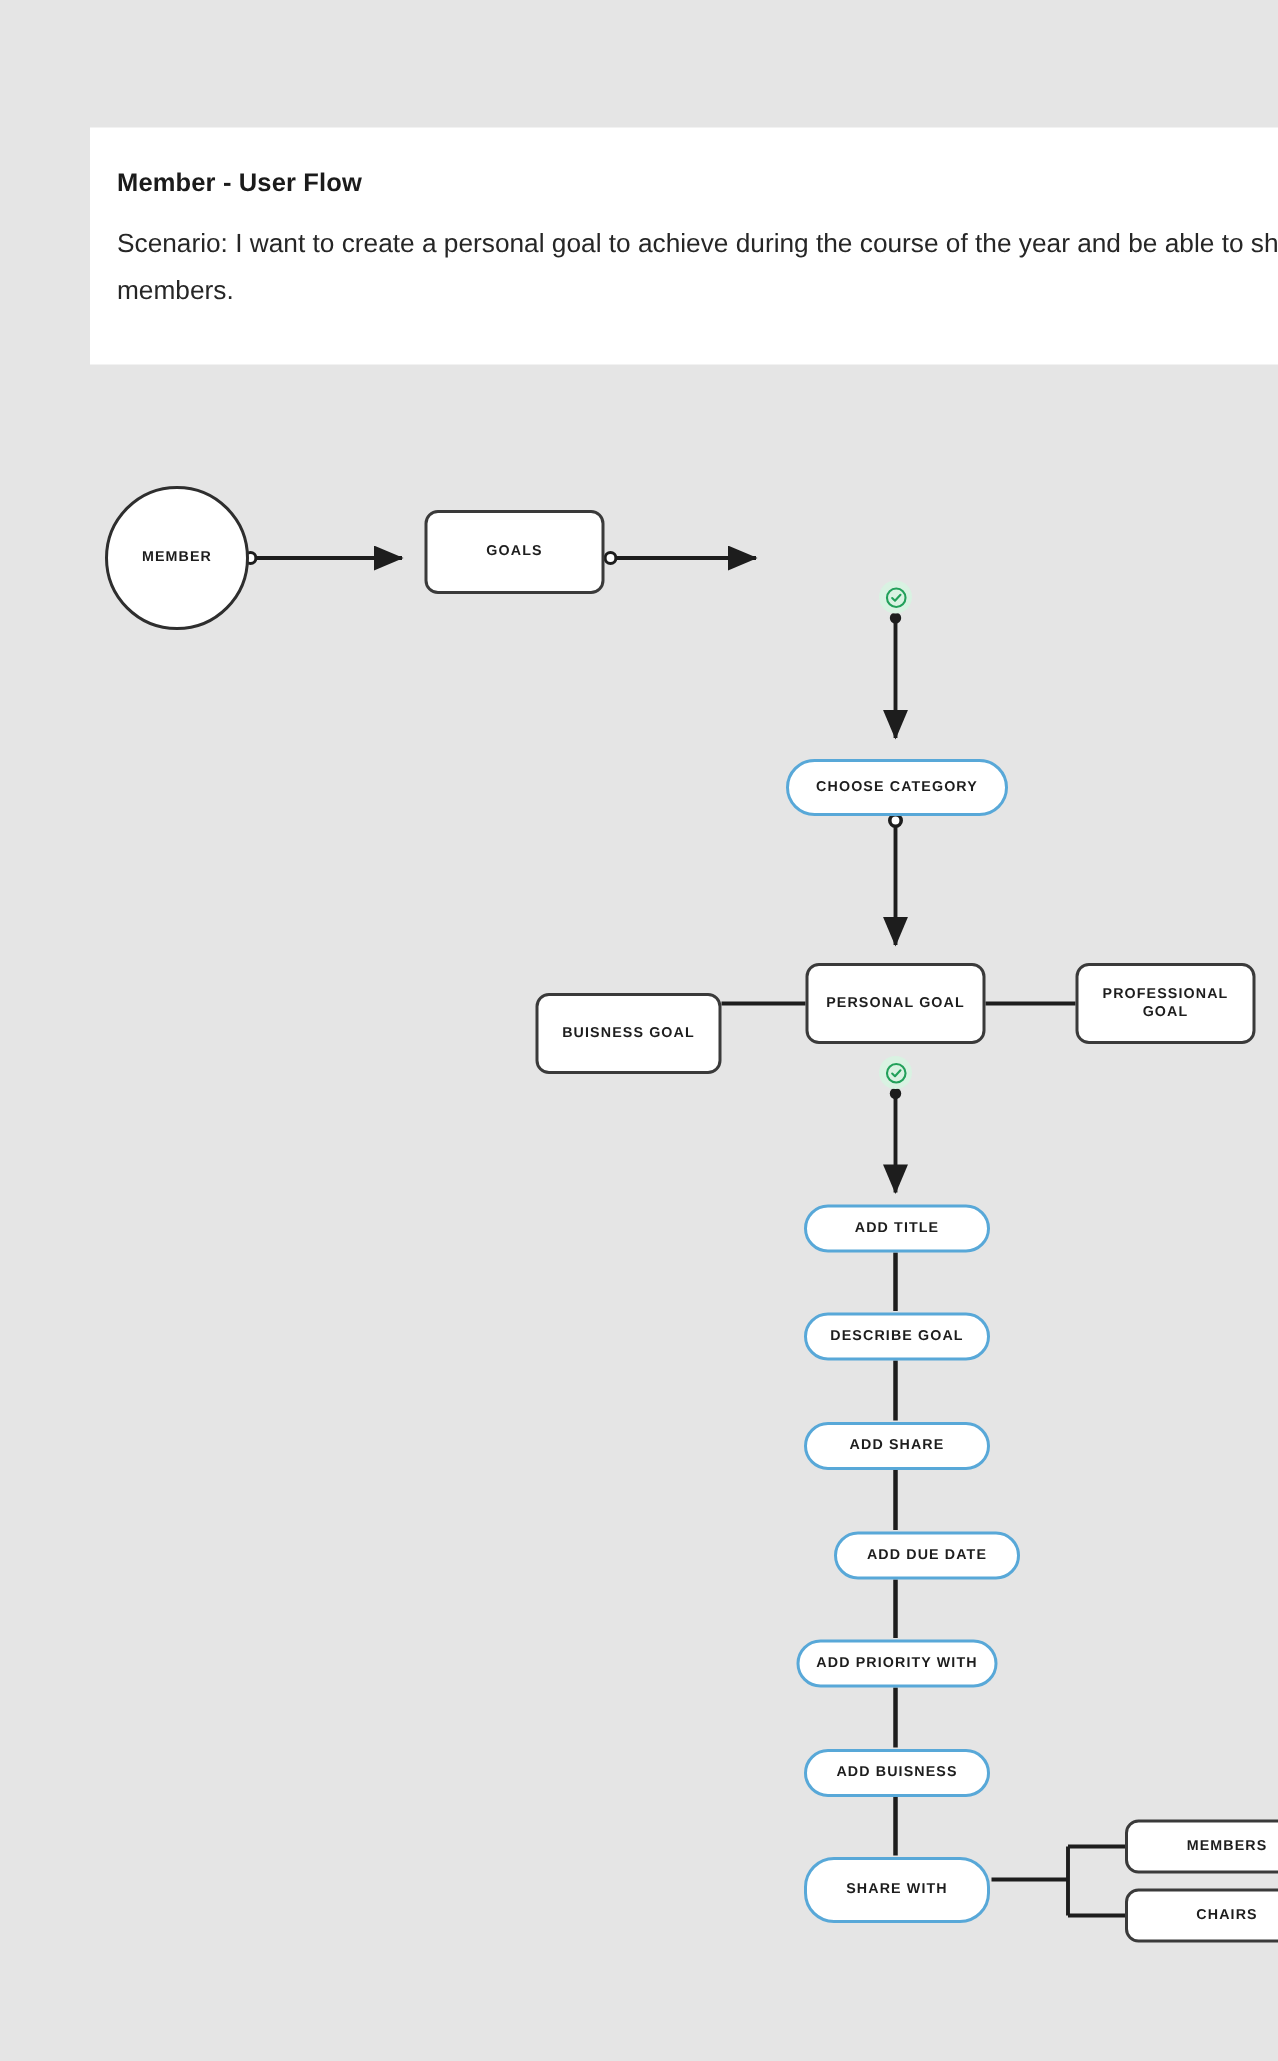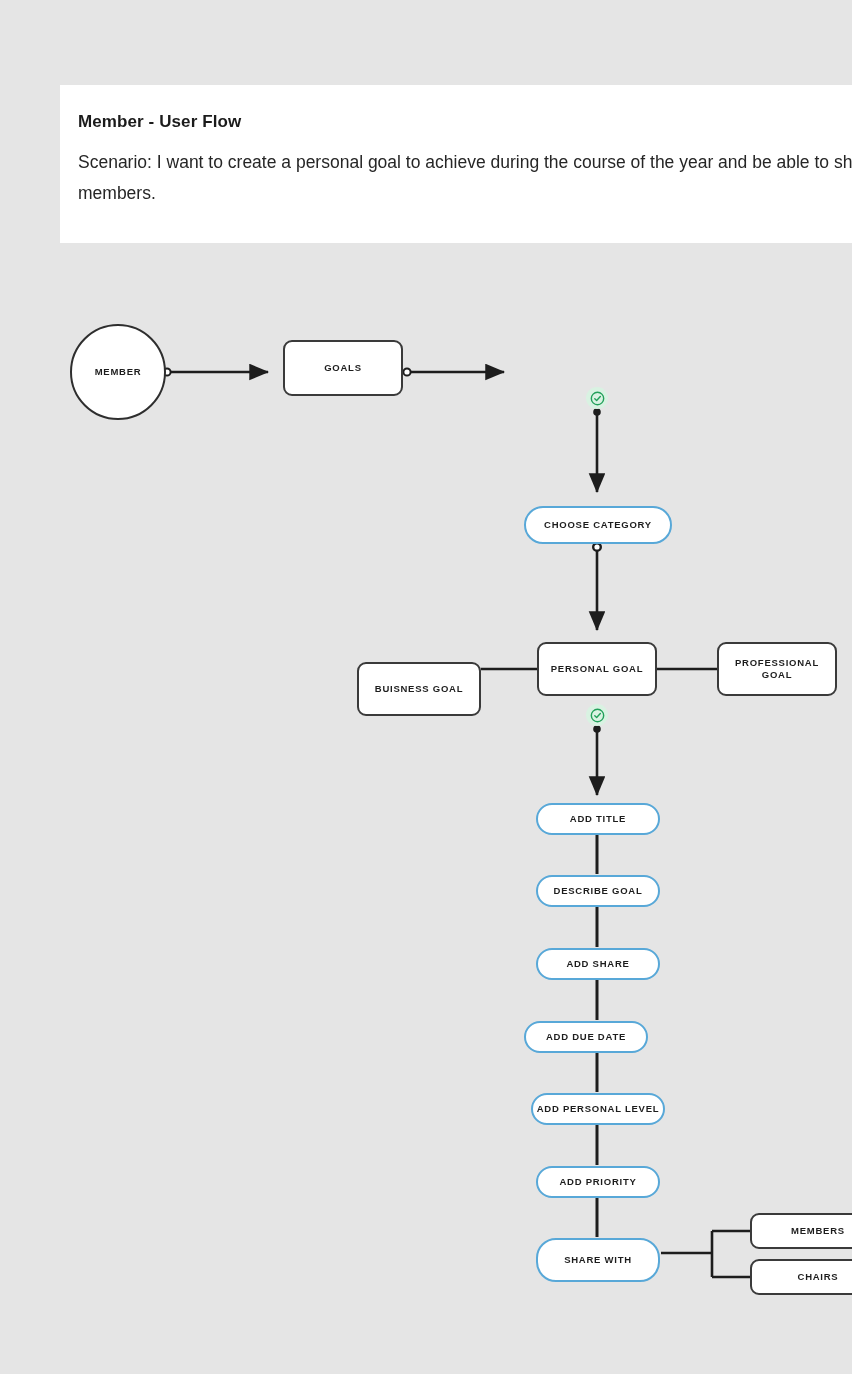--- a/index.html
+++ b/index.html
@@ -142,30 +142,30 @@
     </div>
 
     <div class="node blue" style="left:536px;top:875px;width:124px;height:32px;">
       <span>DESCRIBE GOAL</span>
     </div>
 
     <div class="node blue" style="left:536px;top:948px;width:124px;height:32px;">
       <span>ADD SHARE</span>
     </div>
 
-    <div class="node blue" style="left:524px;top:1021px;width:124px;height:32px;">
+    <div class="node blue" style="left:556px;top:1021px;width:124px;height:32px;">
       <span>ADD DUE DATE</span>
     </div>
 
     <div class="node blue" style="left:531px;top:1093px;width:134px;height:32px;">
-      <span>ADD PERSONAL LEVEL</span>
+      <span>ADD PRIORITY WITH</span>
     </div>
 
     <div class="node blue" style="left:536px;top:1166px;width:124px;height:32px;">
-      <span>ADD PRIORITY</span>
+      <span>ADD BUISNESS</span>
     </div>
 
     <div class="node blue" style="left:536px;top:1238px;width:124px;height:44px;">
       <span>SHARE WITH</span>
     </div>
 
     <div class="node dark" style="left:750px;top:1213px;width:136px;height:36px;">
       <span>MEMBERS</span>
     </div>
 

